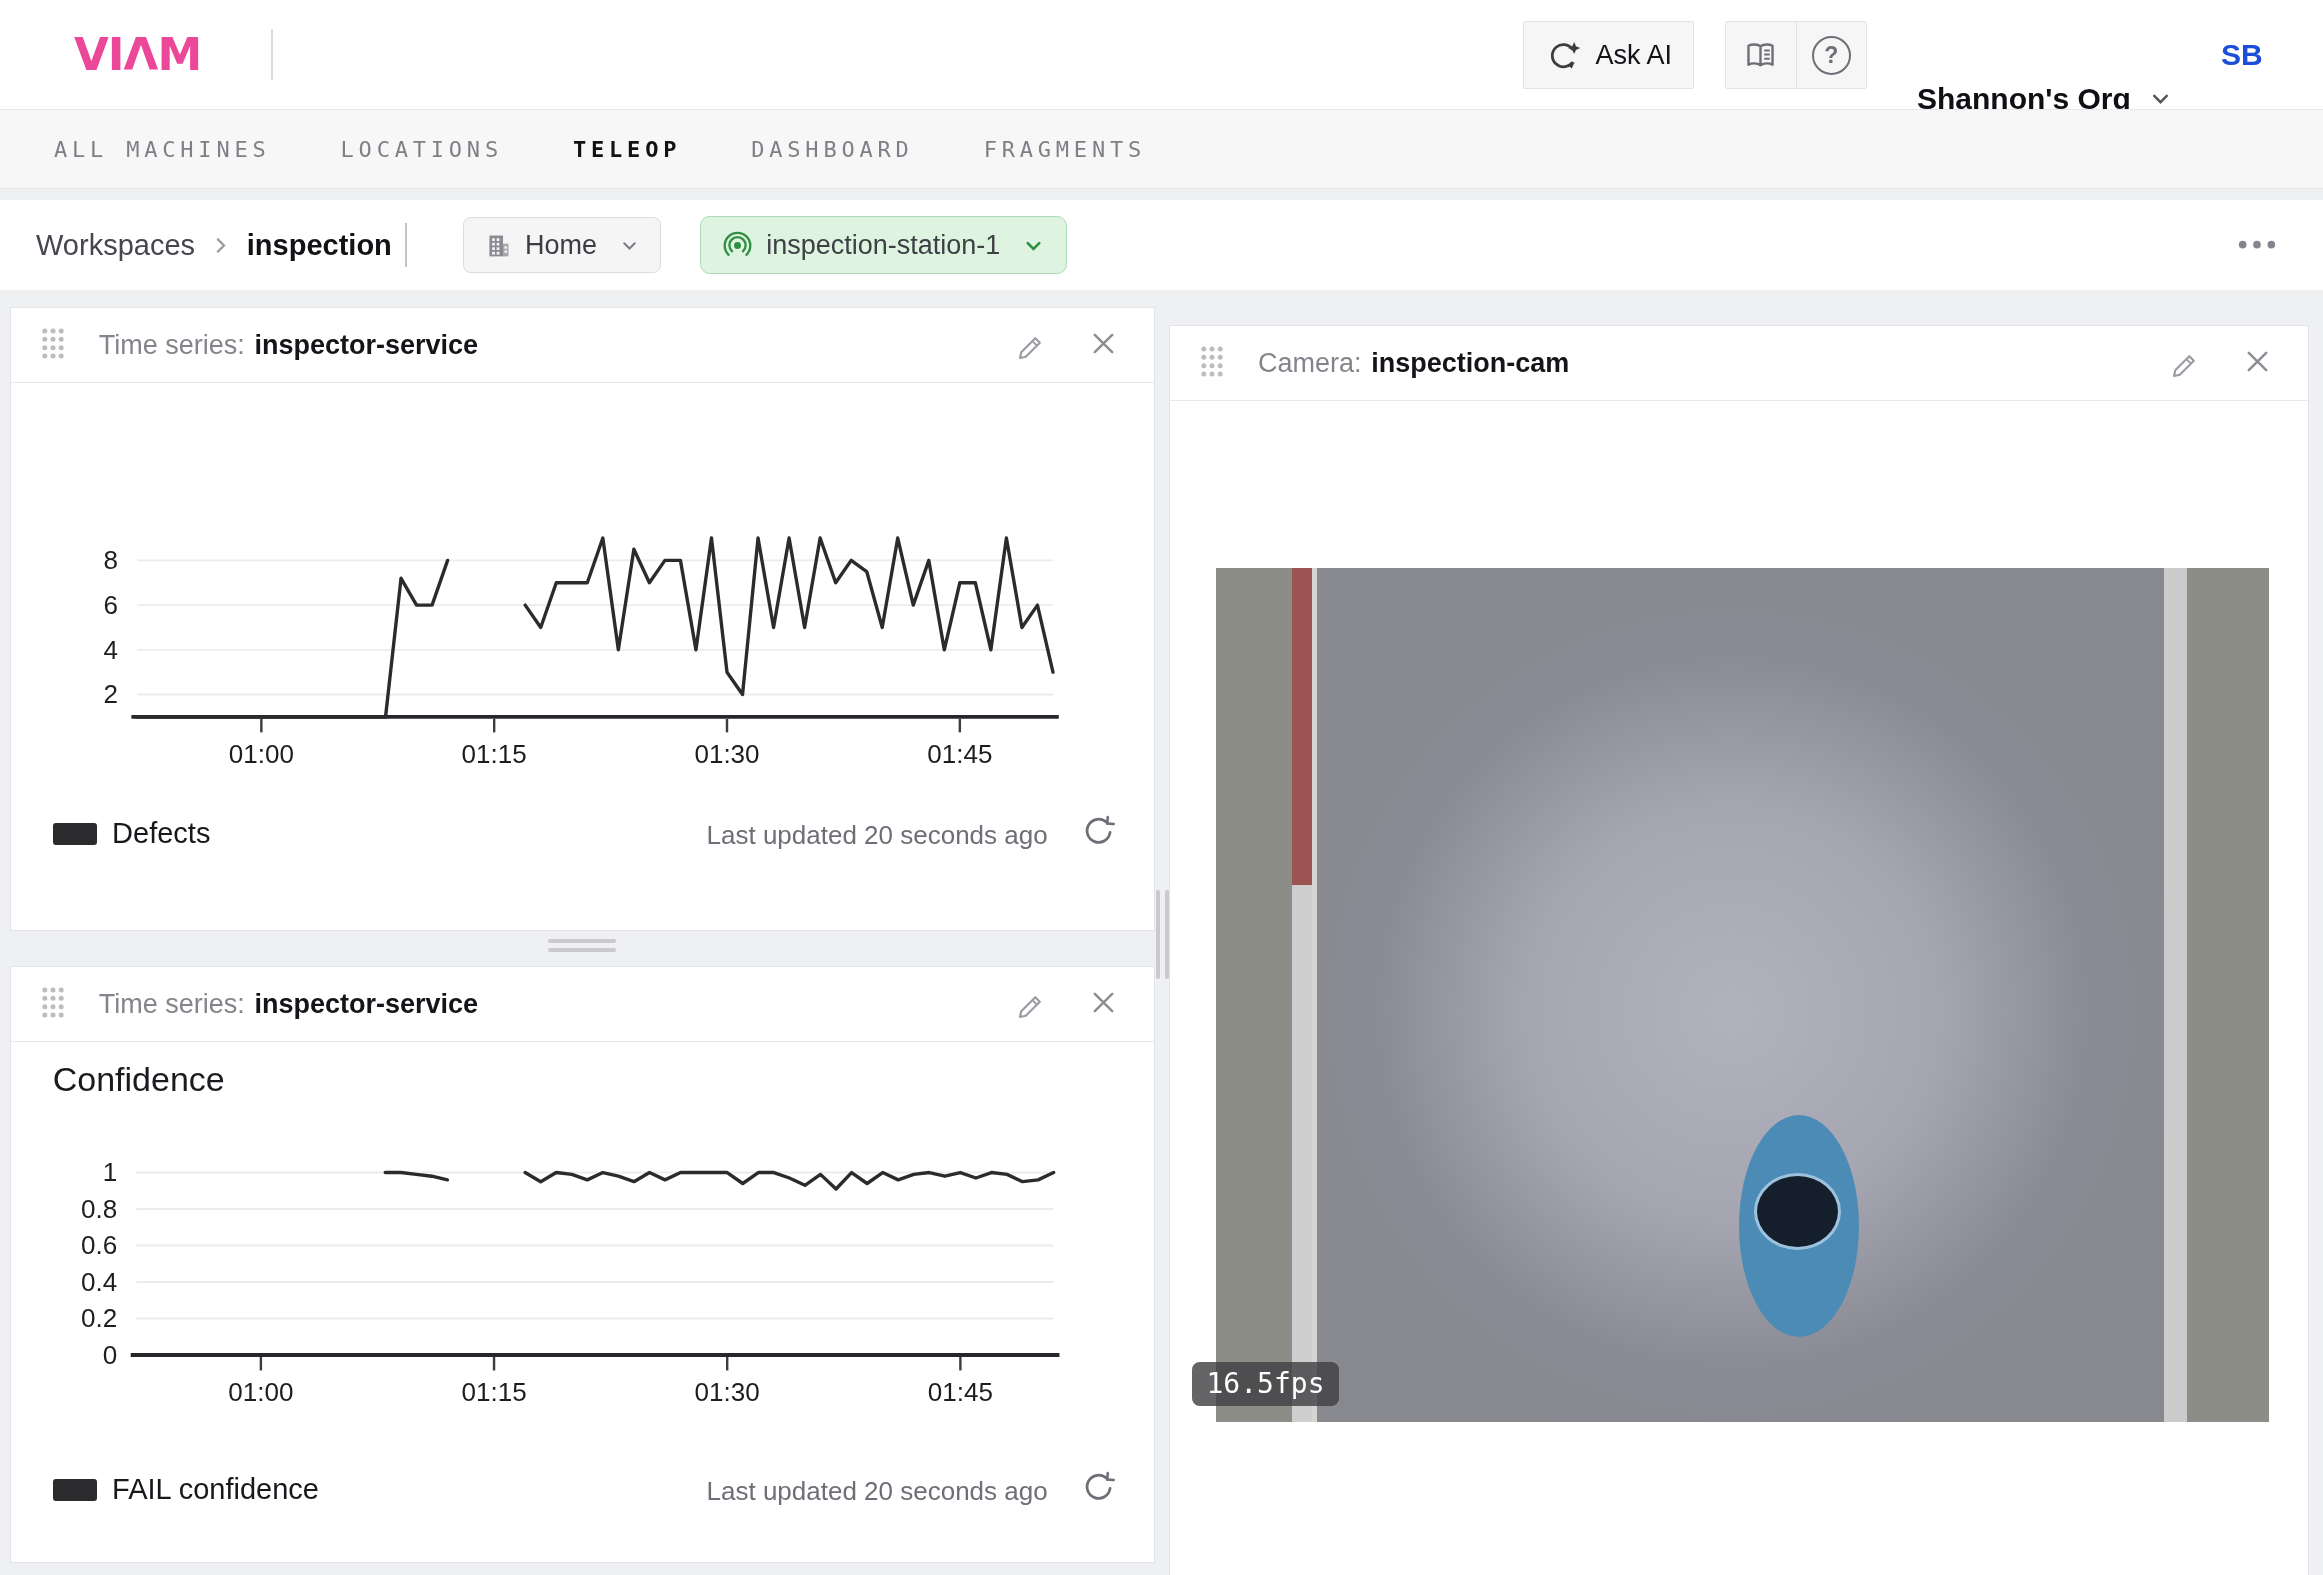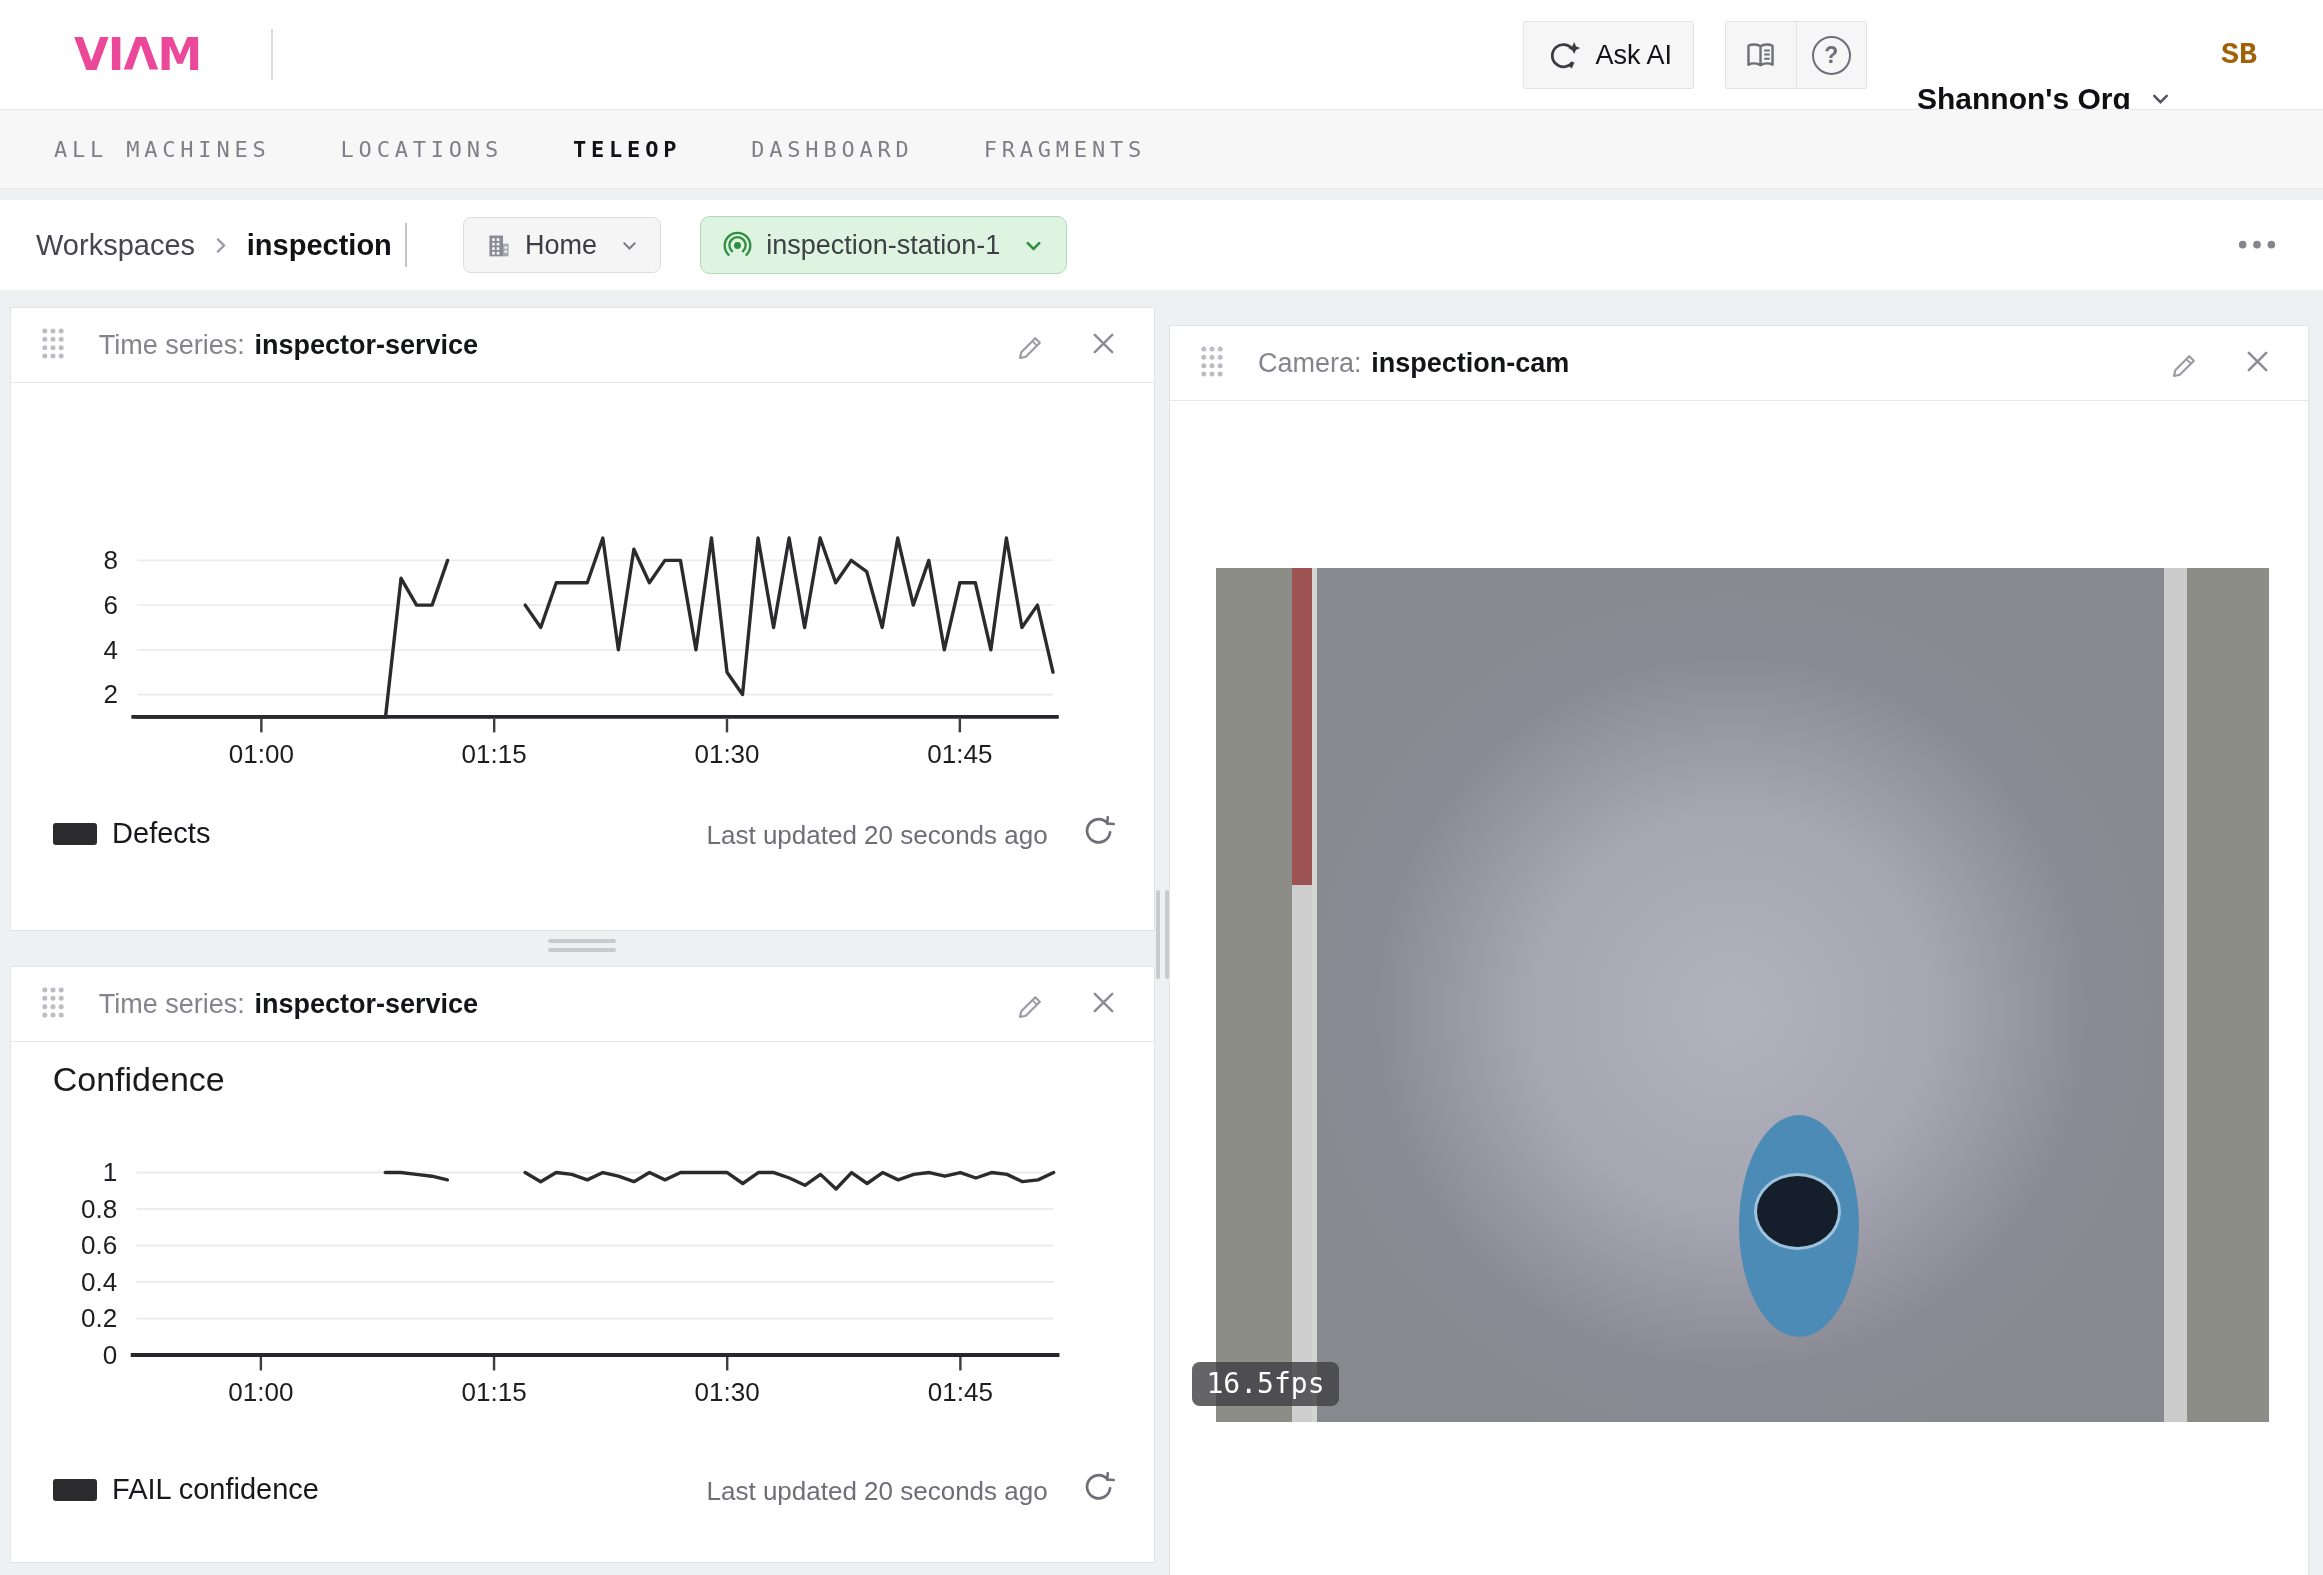--- a/index.html
+++ b/index.html
@@ -23,21 +23,21 @@
   .icon-group { position:absolute; left:1725px; top:21px; width:142px; height:68px;
                 background:#f6f6f7; border:1.9px solid #e2e3e6; border-radius:1.9px;
                 display:flex; }
   .icon-cell { flex:1; display:flex; align-items:center; justify-content:center; cursor:pointer;
                background:none; border:none; color:#6e6e77; }
   .icon-cell + .icon-cell { border-left:1.9px solid #e2e3e6; }
   .org { position:absolute; left:1917px; top:0; height:109px; display:flex; align-items:center;
          gap:17.4px; cursor:pointer;margin-top:44px; }
   .org .org-label { font-size:30px; font-weight:bold; color:#101014; }
   .avatar { position:absolute; left:2221px; top:0; height:109px; display:flex; align-items:center;
-            font-size:30px; font-weight:bold; color:#a16207; cursor:pointer;font-family:Liberation Mono, monospace; }
+            font-size:30px; font-weight:bold; color:#1d4ed8; cursor:pointer; }
 
   
   .subnav { position:absolute; left:0; top:109px; width:2323px; height:80px; background:#f7f7f8;
             border-top:1px solid #e7e8eb; border-bottom:1px solid #e7e8eb;
             display:flex; align-items:center; gap:70px; padding-left:54px; }
   .subnav span { font-family:"DejaVu Sans Mono", monospace; font-size:22px; letter-spacing:4.8px;
                  color:#7f7f87; cursor:pointer; }
   .subnav span.active { color:#121216; font-weight:bold; }
 
   

